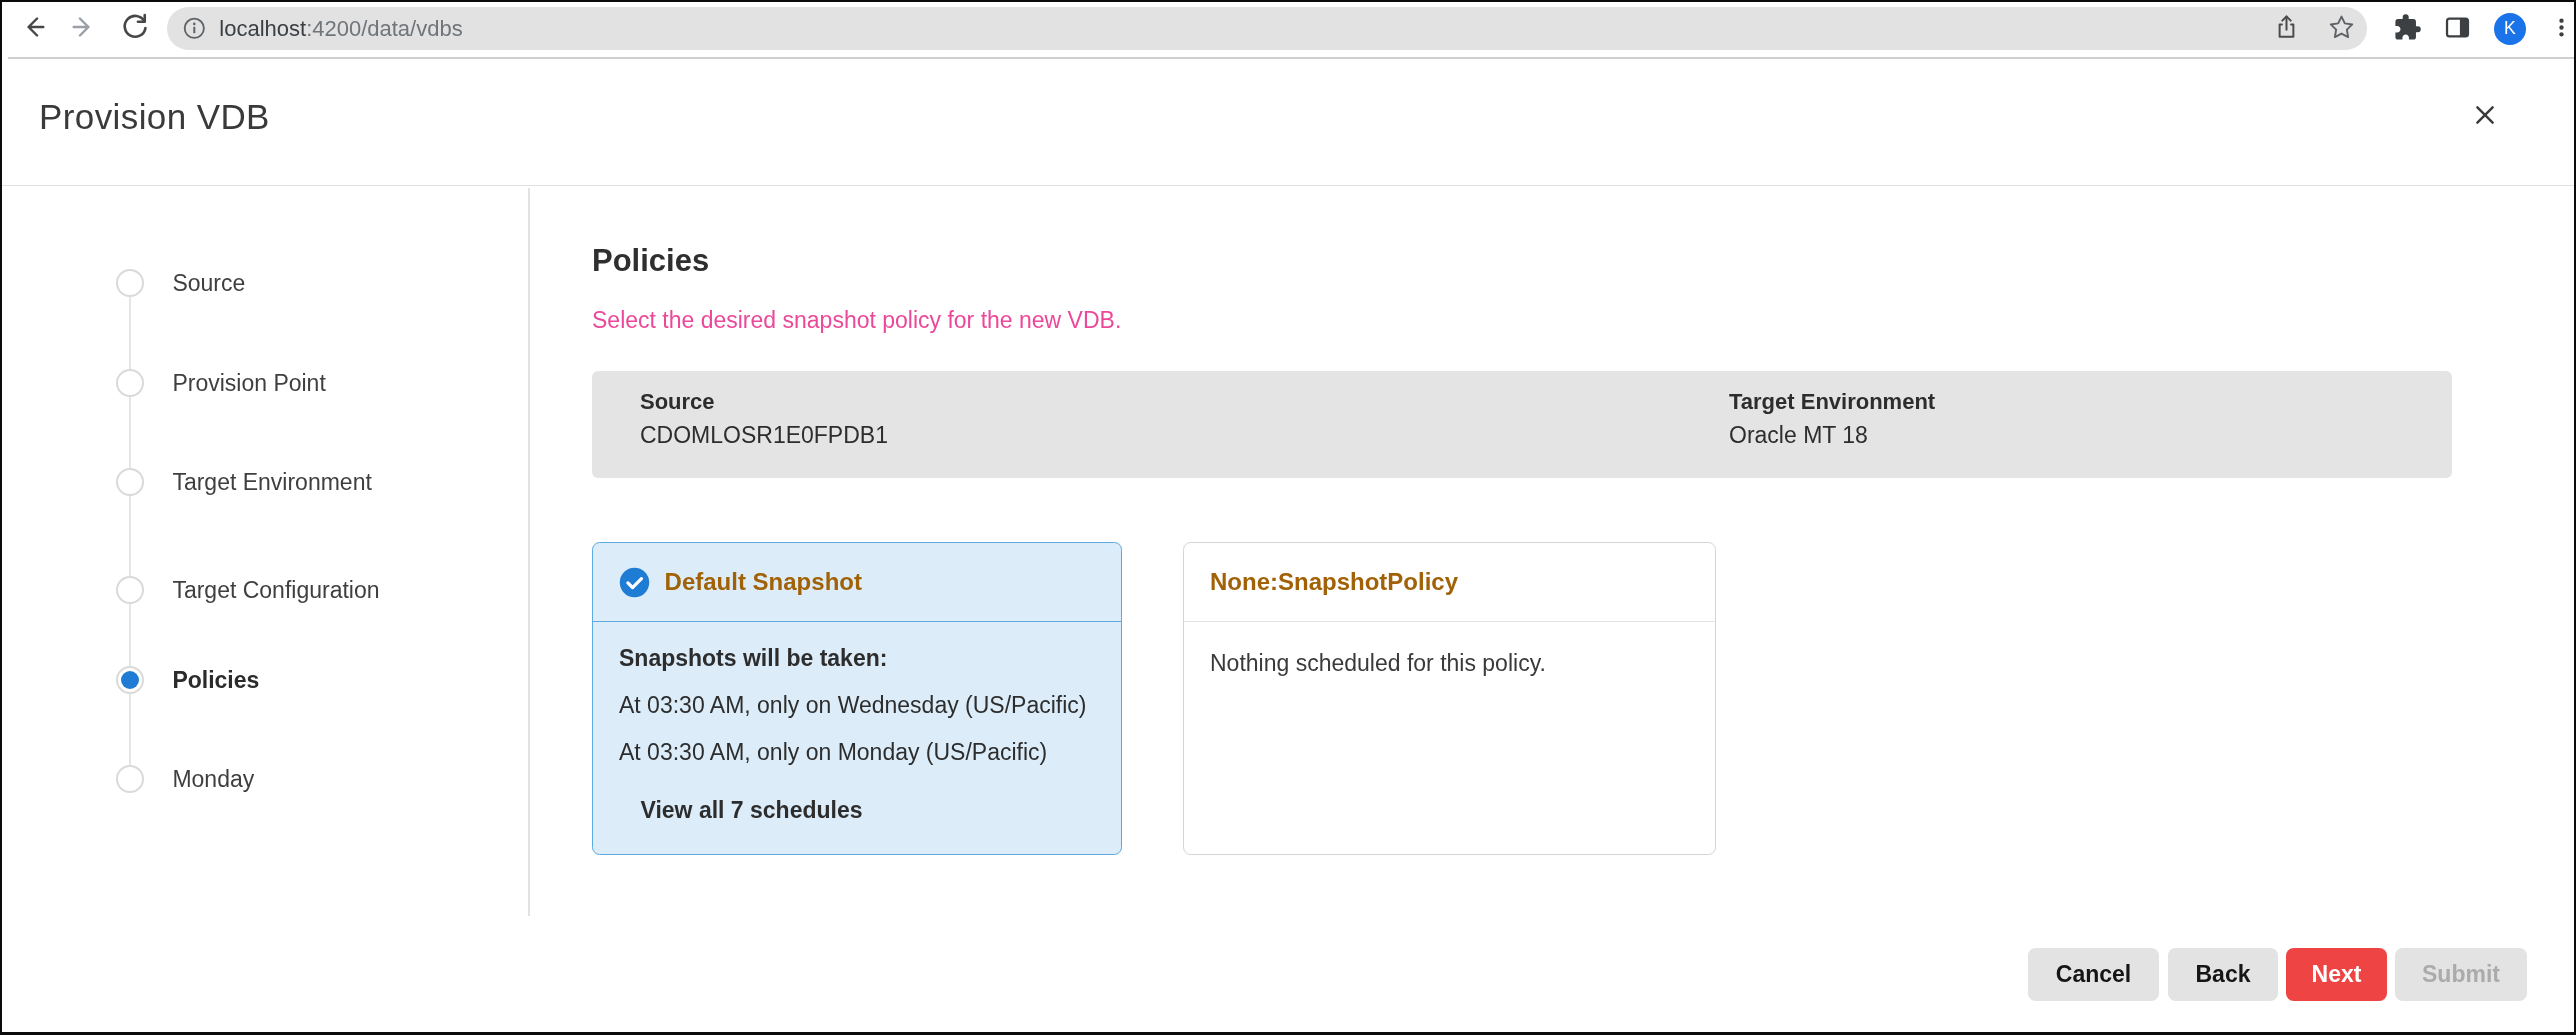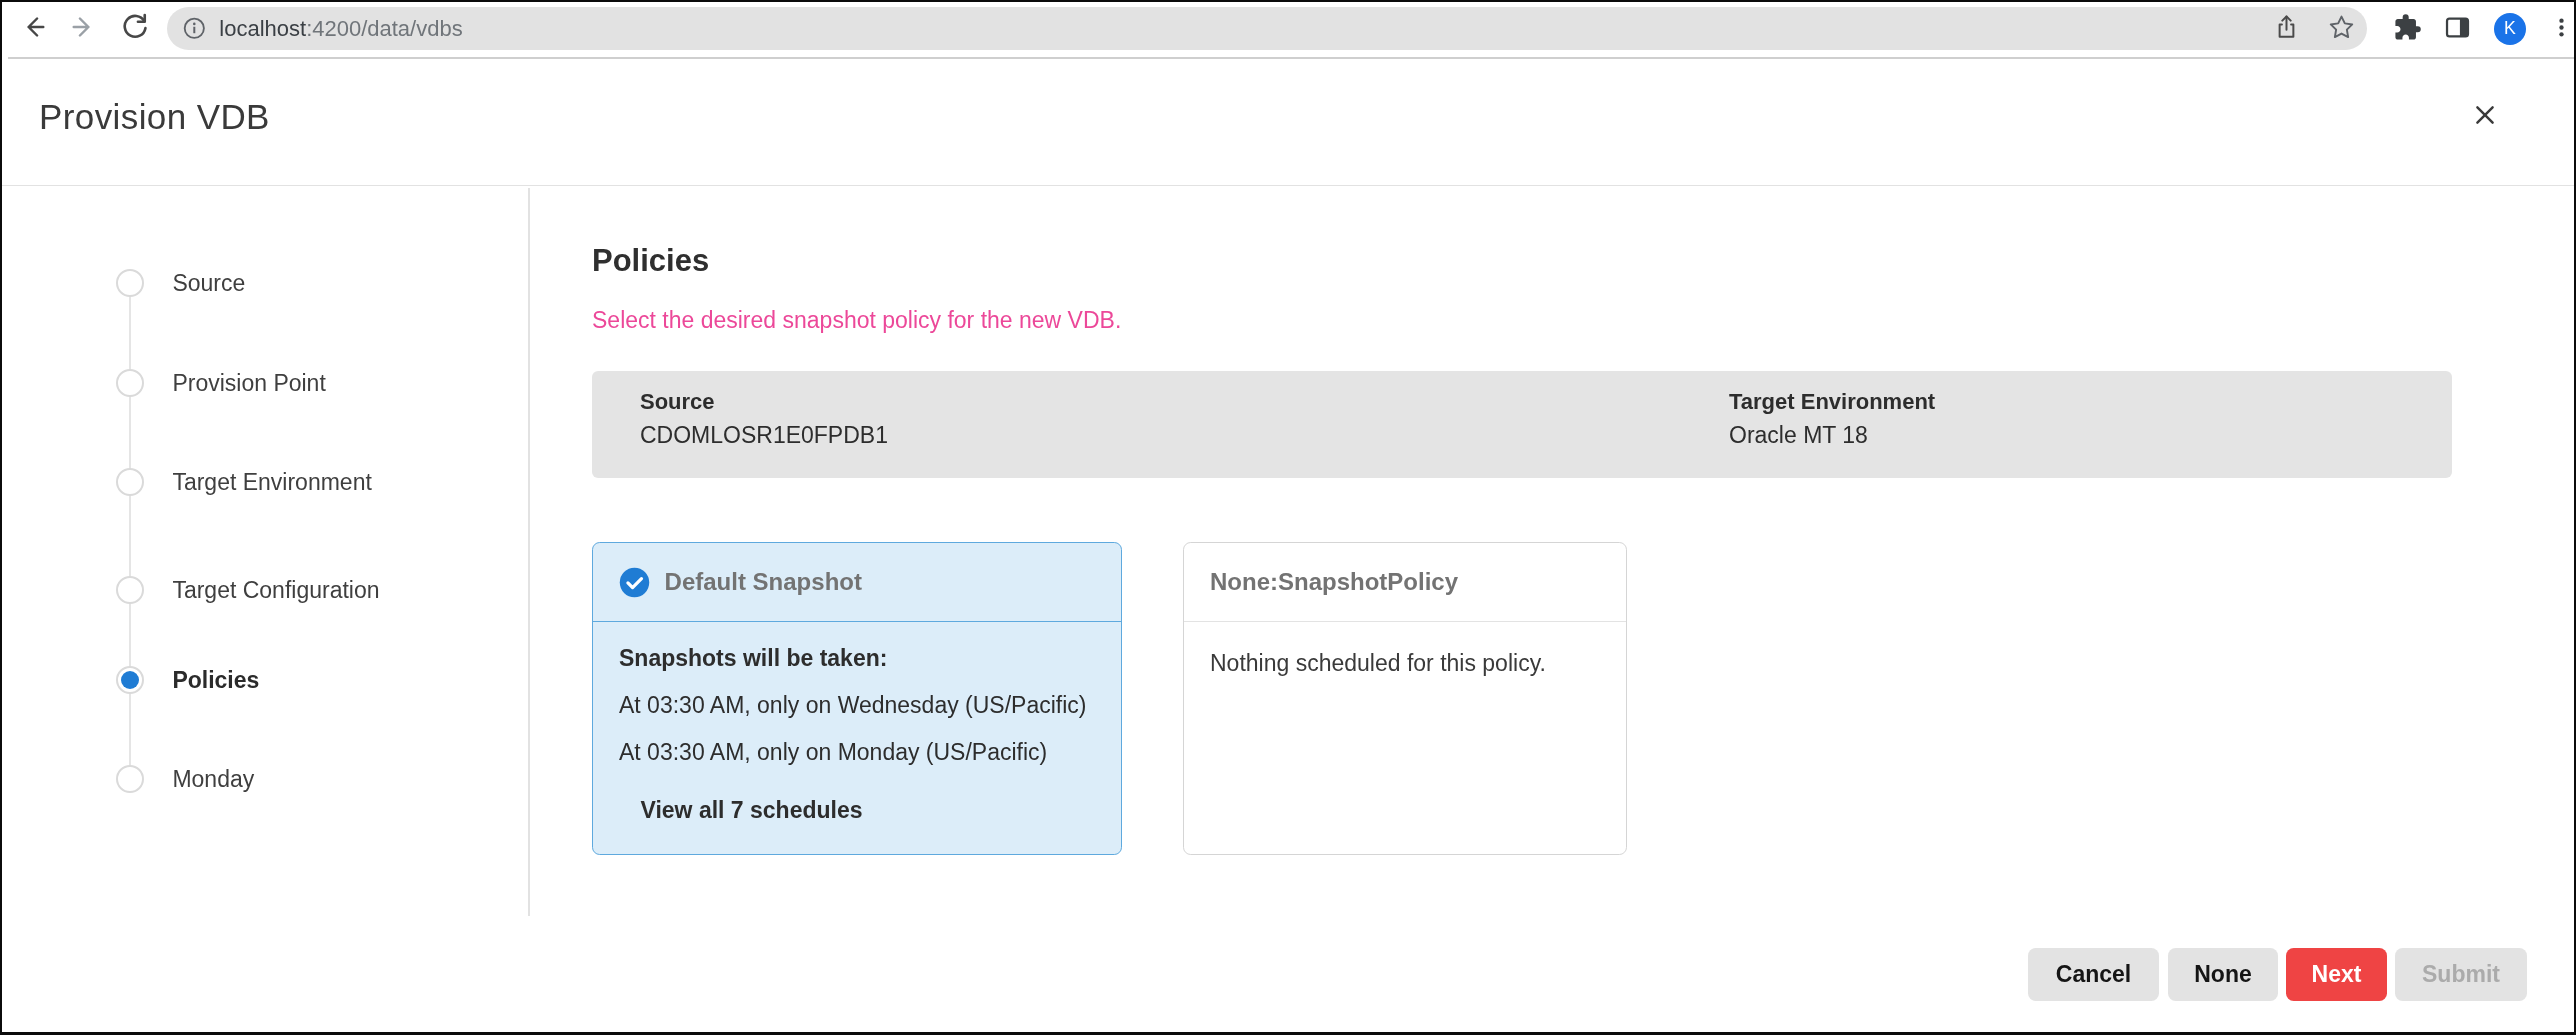--- a/index.html
+++ b/index.html
@@ -85,27 +85,27 @@
   .ctx-col.c2 { left:1137px; }
   .ctx-label { font-size:22px; font-weight:700; color:#2d2d2d; }
   .ctx-value { font-size:23px; color:#2d2d2d; margin-top:7px; }
 
   .card { position:absolute; top:356px; height:313px; border-radius:7.7px; }
   .card-1 {
     left:0; width:530px;
     background:#dcedf9; border:1.5px solid #5ea9de;
   }
   .card-2 {
-    left:591px; width:444px;
+    left:591px; width:533px;
     background:#ffffff; border:0.8px solid #d5d5d5;
   }
   .card-head { height:79px; display:flex; align-items:center; padding:0 26px; }
   .card-1 .card-head { border-bottom:1.5px solid #5ea9de; }
   .card-2 .card-head { border-bottom:1.5px solid #e3e3e3; }
-  .card-title { font-size:24px; font-weight:700; color:#737373; }
+  .card-title { font-size:24px; font-weight:700; color:#a16207; }
   .card-1 .card-title { margin-left:14.6px; }
   .check { display:flex; flex:0 0 auto; }
   .card-body { padding:23px 26px 0 26px; }
   .sched-heading { font-size:23px; font-weight:700; color:#2d2d2d; }
   .sched-line { font-size:23px; color:#2d2d2d; margin-top:20px; }
   .view-all { display:inline-block; margin:31px 0 0 21.5px; font-size:23px; font-weight:700; color:#2d2d2d; }
   .empty-msg { font-size:23px; color:#3a3a3a; margin-top:4.6px; }
 
   
   .btn {
@@ -287,19 +287,19 @@
   <div class="card card-2" data-interactable="true">
     <div class="card-head">
       <span class="card-title" data-interactable="false">None:SnapshotPolicy</span>
     </div>
     <div class="card-body">
       <div class="empty-msg" data-interactable="false">Nothing scheduled for this policy.</div>
     </div>
   </div>
 
   <button class="btn btn-cancel" data-interactable="true">Cancel</button>
-  <button class="btn btn-back" data-interactable="true">None</button>
+  <button class="btn btn-back" data-interactable="true">Back</button>
   <button class="btn btn-next" data-interactable="true">Next</button>
   <button class="btn btn-submit" data-interactable="true" disabled="">Submit</button>
 </div>
 
 <div class="window-frame" data-interactable="false"></div>
 
 
 </body></html>

